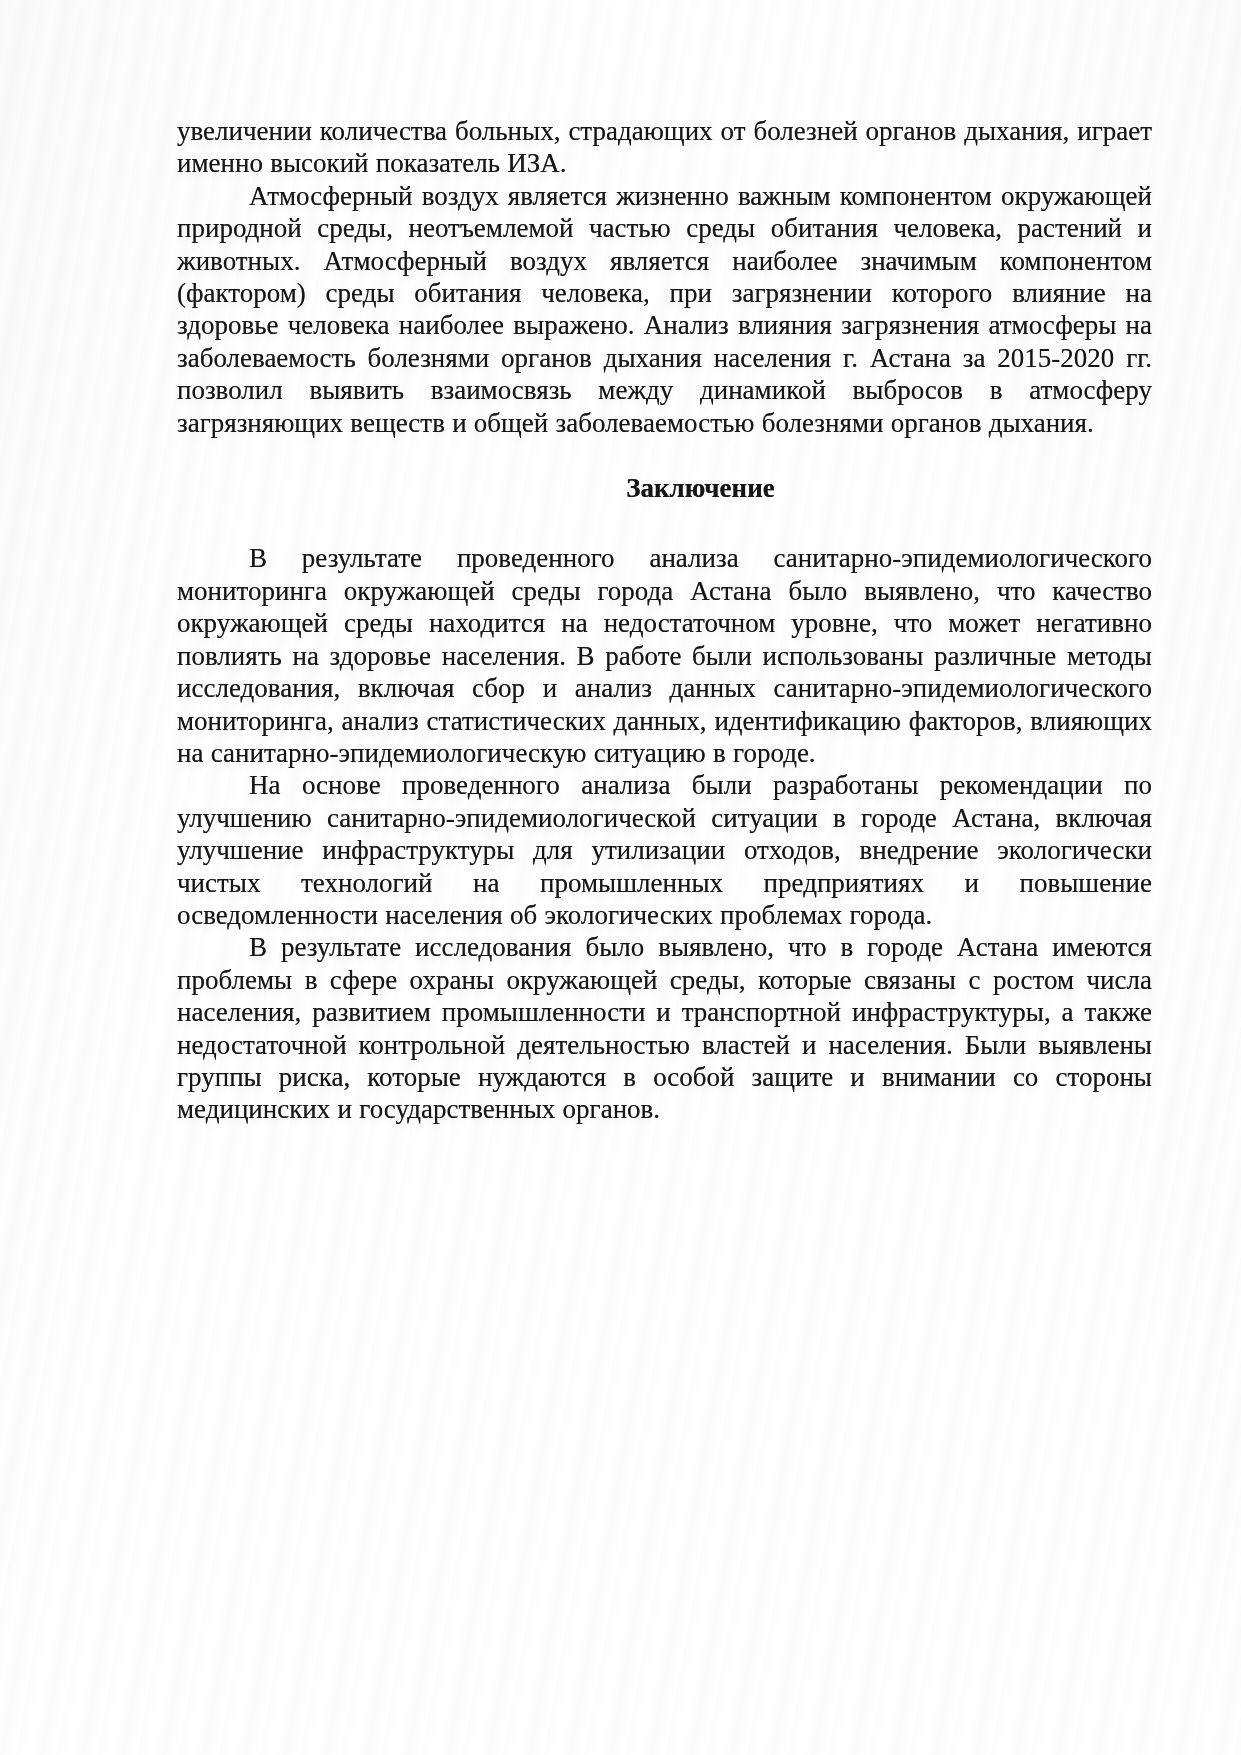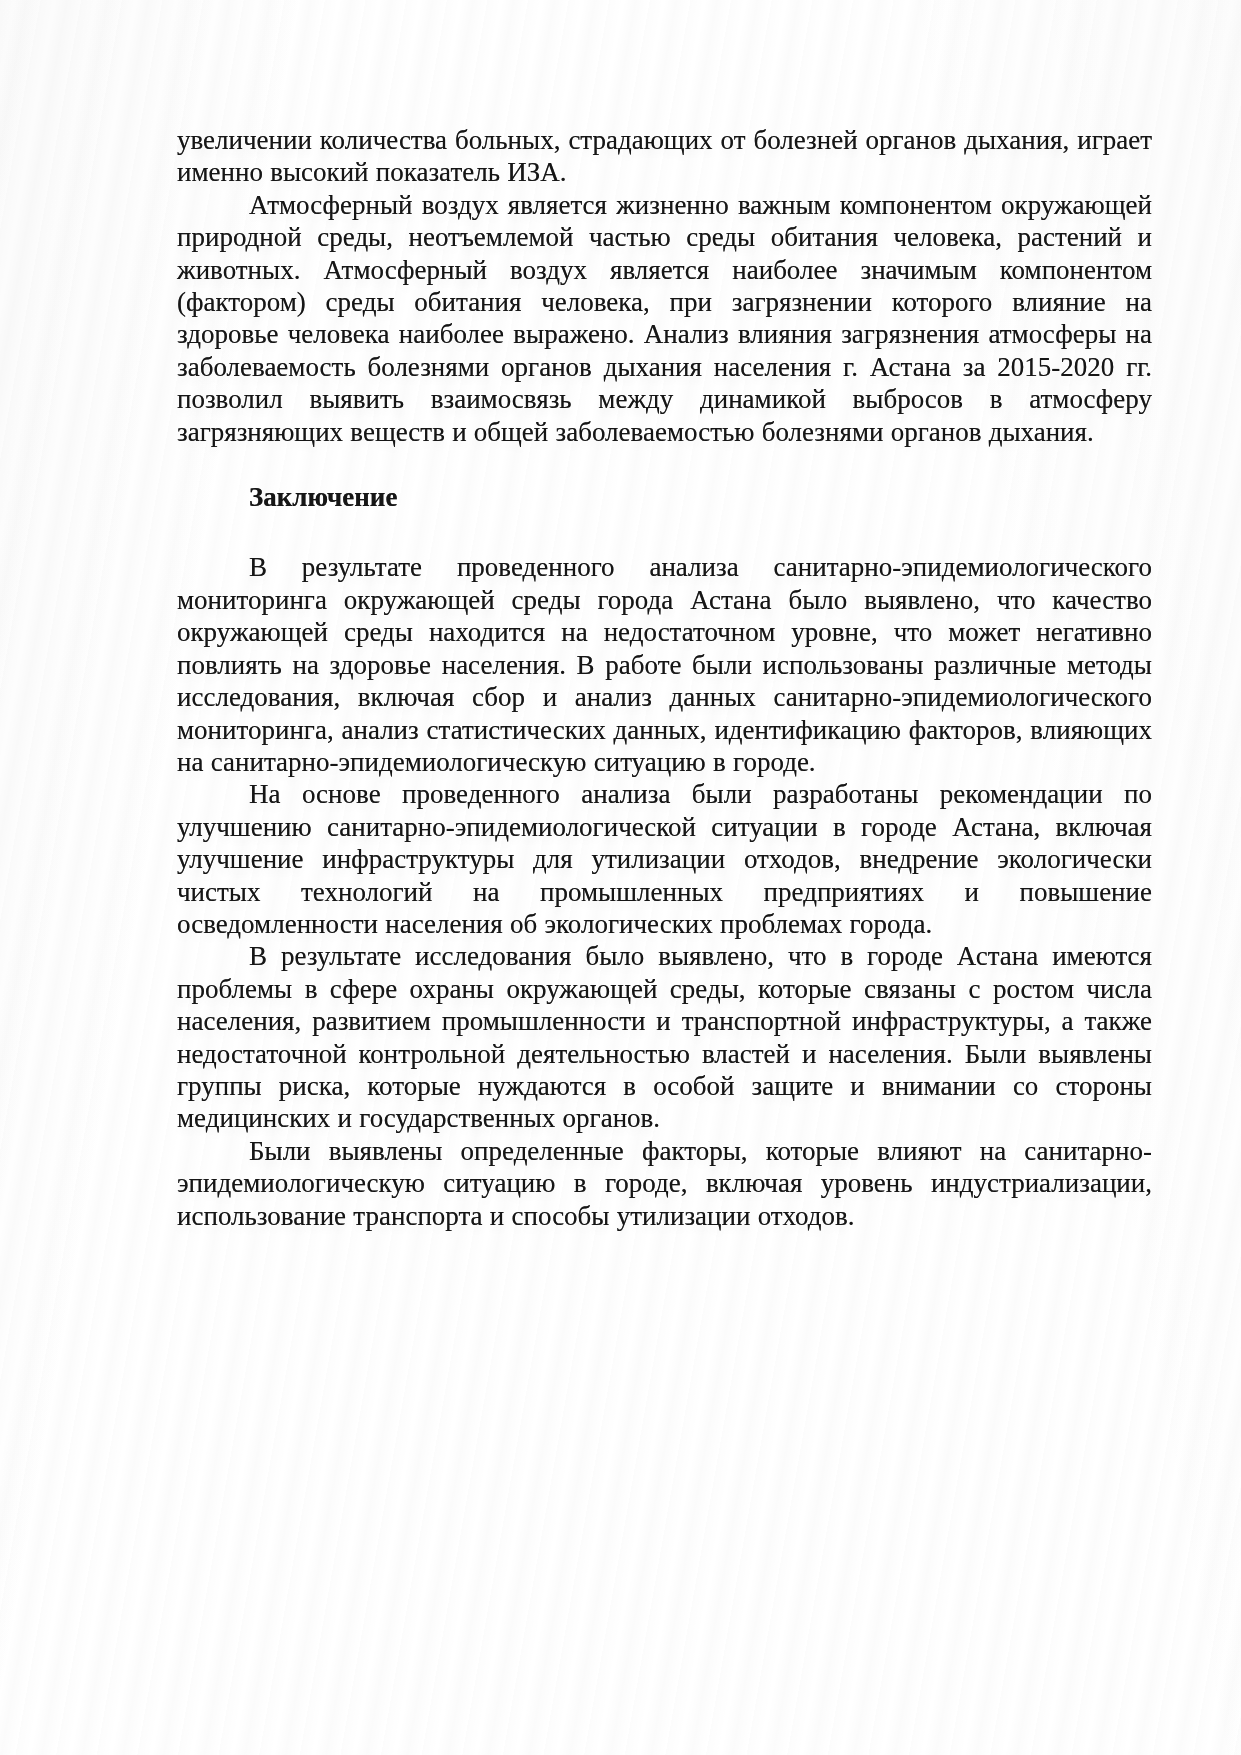--- a/index.html
+++ b/index.html
@@ -27,40 +27,41 @@
     background:
       linear-gradient(100deg, rgba(0,0,0,0.015) 0%, rgba(0,0,0,0) 22%),
       linear-gradient(260deg, rgba(0,0,0,0.012) 0%, rgba(0,0,0,0) 25%),
       repeating-linear-gradient(100deg,
         rgba(0,0,0,0.010) 0px, rgba(0,0,0,0) 14px,
         rgba(0,0,0,0.014) 26px, rgba(0,0,0,0) 40px);
   }
   .content {
     position: absolute;
     left: 177px;
-    top: 124px;
+    top: 115px;
     width: 975px;
   }
   .para {
     margin: 0;
     font-size: 27px;
     line-height: 32.4px;
     text-align: justify;
     text-indent: 72px;
     text-shadow: 0 0 0.5px rgba(0,0,0,0.55), 0 7px 7px rgba(0,0,0,0.035);
     word-spacing: 0.5px;
   }
   .para.no-indent {
     text-indent: 0;
   }
   .heading {
     margin: 33px 0 38px 0;
     font-size: 27px;
     line-height: 32.4px;
     font-weight: bold;
+    text-align: center;
     text-indent: 72px; 
     text-shadow: 0 0 0.6px rgba(0,0,0,0.65);
   }
 </style>
 </head>
 <body>
 
 <div class="page">
   <div class="content">
 
@@ -71,16 +72,15 @@
     <h2 class="heading">Заключение</h2>
 
     <p class="para">В результате проведенного анализа санитарно-эпидемиологического мониторинга окружающей среды города Астана было выявлено, что качество окружающей среды находится на недостаточном уровне, что может негативно повлиять на здоровье населения. В работе были использованы различные методы исследования, включая сбор и анализ данных санитарно-эпидемиологического мониторинга, анализ статистических данных, идентификацию факторов, влияющих на санитарно-эпидемиологическую ситуацию в городе.</p>
 
     <p class="para">На основе проведенного анализа были разработаны рекомендации по улучшению санитарно-эпидемиологической ситуации в городе Астана, включая улучшение инфраструктуры для утилизации отходов, внедрение экологически чистых технологий на промышленных предприятиях и повышение осведомленности населения об экологических проблемах города.</p>
 
     <p class="para">В результате исследования было выявлено, что в городе Астана имеются проблемы в сфере охраны окружающей среды, которые связаны с ростом числа населения, развитием промышленности и транспортной инфраструктуры, а также недостаточной контрольной деятельностью властей и населения. Были выявлены группы риска, которые нуждаются в особой защите и внимании со стороны медицинских и государственных органов.</p>
 
 
 
-    <p class="para">Были выявлены определенные факторы, которые влияют на санитарно-эпидемиологическую ситуацию в городе, включая уровень индустриализации, использование транспорта и способы утилизации отходов.</p>
 
   </div>
 </div>
 
 </body></html>

